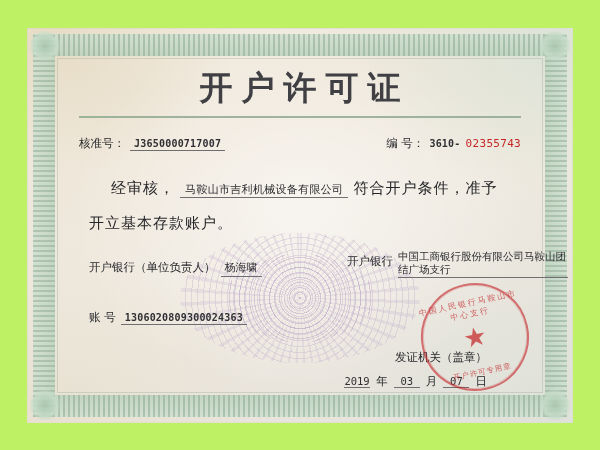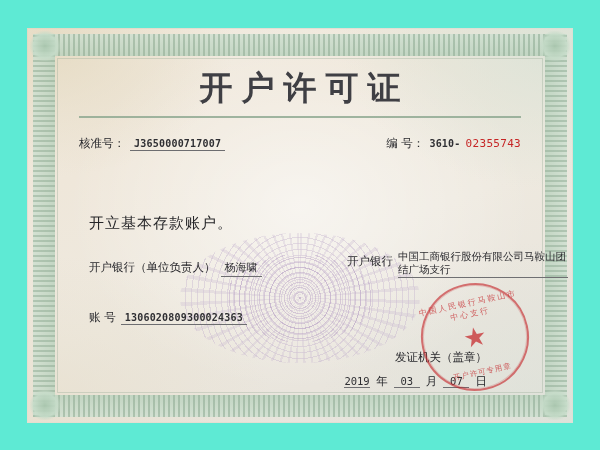--- a/index.html
+++ b/index.html
@@ -8,21 +8,21 @@
     width: 600px;
     height: 450px;
     background: #ffffff;
     font-family: "Liberation Sans", sans-serif;
   }
 
   #page {
     position: relative;
     width: 600px;
     height: 450px;
-    background: #5eead4;
+    background: #bef264;
     overflow: hidden;
   }
 
   
   #cert {
     position: absolute;
     left: 27px;
     top: 28px;
     width: 546px;
     height: 395px;
@@ -325,20 +325,25 @@
         <span class="lbl">核准号：</span>
         <span class="val-mono ul">J3650000717007</span>
       </div>
 
       <div class="row" id="certno">
         <span class="lbl">编  号：</span>
         <span class="val-mono">3610-</span>
         <span class="red">02355743</span>
       </div>
 
+      <div class="row" id="body-line1">
+        <span class="big">经审核，</span>
+        <span class="company">马鞍山市吉利机械设备有限公司</span>
+        <span class="big">符合开户条件，准予</span>
+      </div>
 
       <div class="row" id="body-line2">
         <span class="big">开立基本存款账户。</span>
       </div>
 
       <div class="row" id="rep">
         <span class="lbl">开户银行（单位负责人）</span>
         <span class="val ul">杨海啸</span>
       </div>
 

